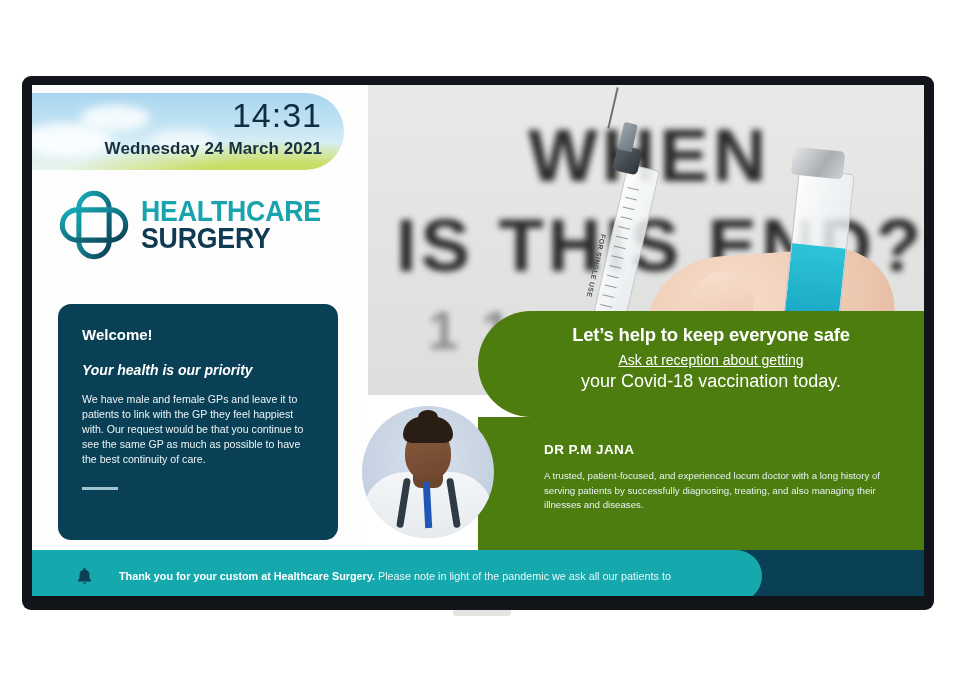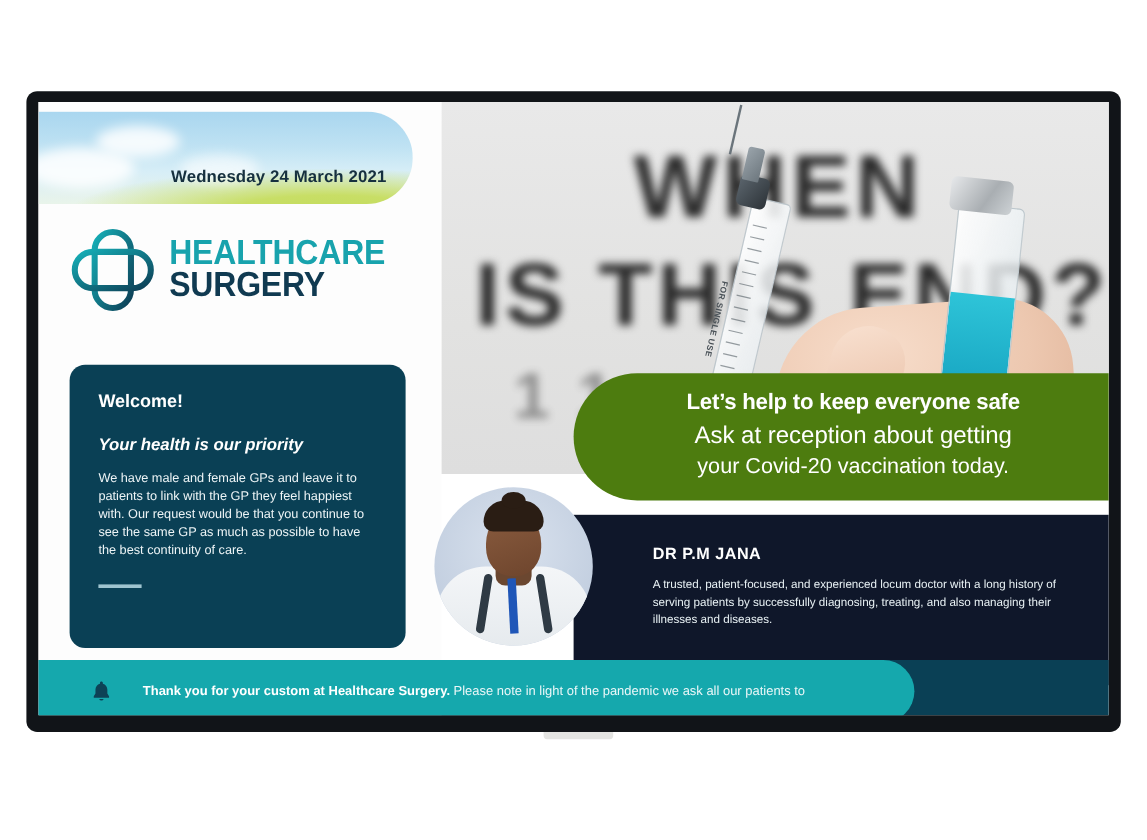--- a/index.html
+++ b/index.html
@@ -50,21 +50,21 @@
     position:absolute; background:#ffffff;
     border-radius:50%; filter:blur(5px); opacity:.85;
   }
   #clock-time {
     position:absolute; right:22px; top:5px;
     font-size:34px; font-weight:400; color:#0e2d3e;
     letter-spacing:1px; line-height:1;
   }
   #clock-date {
     position:absolute; right:22px; top:46px;
-    font-size:14px; font-weight:700; color:#16303f;
+    font-size:17px; font-weight:700; color:#16303f;
     letter-spacing:.1px;
   }
 
   
   #logo-row {
     position:absolute; left:26px; top:104px;
     display:flex; align-items:center; gap:11px;
   }
   #logo-mark { width:72px; height:72px; flex:none; }
   #logo-text { display:flex; flex-direction:column; line-height:.93; }
@@ -186,28 +186,28 @@
   
   #vaccine-banner {
     position:absolute; left:446px; top:226px;
     width:446px; height:106px;
     background:#4d7c0f;
     border-radius:60px 0 0 60px;
     color:#ffffff; text-align:center;
     padding:13px 26px 0 46px;
   }
   #vb-line1 { font-size:18.5px; font-weight:700; letter-spacing:-.2px; }
-  #vb-line2 { font-size:20px; font-weight:400; margin-top:6px; }
+  #vb-line2 { font-size:14px; font-weight:400; margin-top:6px;text-decoration:underline; }
   #vb-line3 { font-size:18px; font-weight:400; margin-top:3px; }
 
   
   #doctor-panel {
-    position:absolute; left:446px; top:344px;
+    position:absolute; left:446px; top:332px;
     width:446px; height:142px;
-    background:#0f172a;
+    background:#4d7c0f;
   }
   #doctor-name {
     position:absolute; left:66px; top:25px;
     font-size:13.5px; font-weight:700; color:#ffffff;
     letter-spacing:.4px;
   }
   #doctor-bio {
     position:absolute; left:66px; top:52px; width:352px;
     font-size:9.7px; font-weight:400; line-height:1.5;
     color:#e8f1f4;
@@ -280,20 +280,21 @@
 
 <div id="monitor-frame">
 <div id="screen">
 
   <div id="left-col">
 
     <div id="clock-banner">
       <div class="cloud" style="left:-10px;top:30px;width:90px;height:34px;"></div>
       <div class="cloud" style="left:48px;top:12px;width:70px;height:26px;"></div>
       <div class="cloud" style="left:118px;top:36px;width:66px;height:24px;opacity:.6;"></div>
+      <div id="clock-time">14:31</div>
       <div id="clock-date">Wednesday 24 March 2021</div>
     </div>
 
     <div id="welcome-card">
       <div id="welcome-title">Welcome!</div>
       <div id="welcome-sub">Your health is our priority</div>
       <div id="welcome-body">We have male and female GPs and leave it to patients to link with the GP they feel happiest with. Our request would be that you continue to see the same GP as much as possible to have the best continuity of care.</div>
       <div id="welcome-divider"></div>
     </div>
 
@@ -344,21 +345,21 @@
     <div id="syringe-hub"></div>
     <div id="needle-cone"></div>
     <div id="needle"></div>
     <div id="thumb"></div>
     <div id="syringe-label">FOR SINGLE USE</div>
   </div>
 
   <div id="vaccine-banner">
     <div id="vb-line1">Let’s help to keep everyone safe</div>
     <div id="vb-line2">Ask at reception about getting</div>
-    <div id="vb-line3">your Covid-20 vaccination today.</div>
+    <div id="vb-line3">your Covid-18 vaccination today.</div>
   </div>
 
   <div id="doctor-panel">
     <div id="doctor-name">DR P.M JANA</div>
     <div id="doctor-bio">A trusted, patient-focused, and experienced locum doctor with a long history of serving patients by successfully diagnosing, treating, and also managing their illnesses and diseases.</div>
   </div>
 
   <div id="doctor-avatar">
     <div id="av-coat"></div>
     <div id="av-neck"></div>

